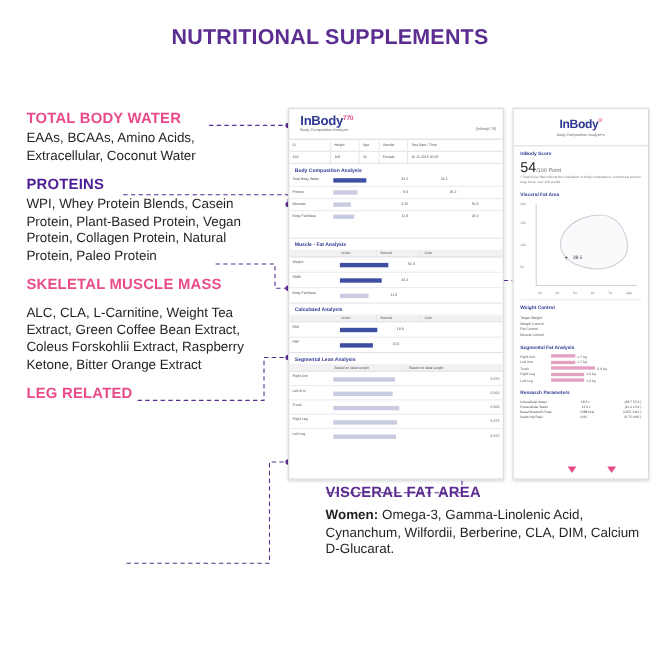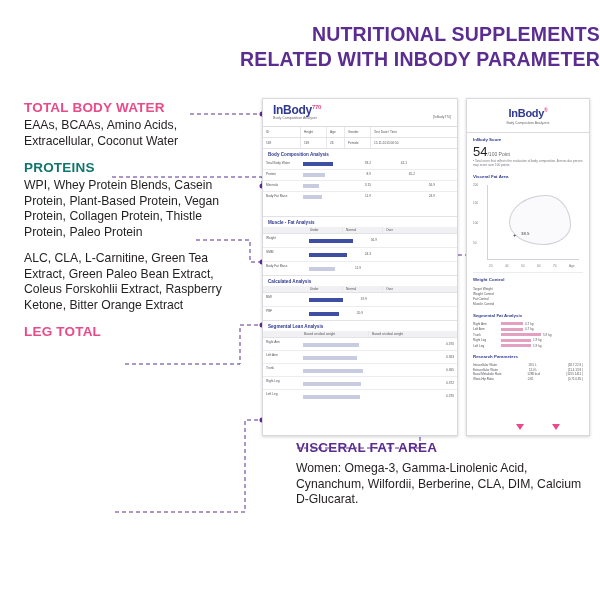--- a/index.html
+++ b/index.html
@@ -7,42 +7,42 @@
   body {
     width:600px; height:600px;
     background:#ffffff;
     font-family:"Liberation Sans", sans-serif;
     color:#231f20;
     position:relative;
     overflow:hidden;
   }
   .title {
     position:absolute; top:22px; left:0; width:600px;
-    text-align:right;
+    text-align:center;
     color:#5b2d90;
     font-weight:bold;
     font-size:19.5px;
     line-height:25px;
     letter-spacing:0.2px;
   }
   .title div { white-space:nowrap; }
 
   
   .left-col {
     position:absolute; left:24px; top:100px; width:212px;
   }
   .block { margin-bottom:11px; }
   .block h3 {
     margin:0 0 3px 0;
     font-size:13.5px;
     font-weight:bold;
     color:#e94b8a;
     letter-spacing:0.2px;
   }
-  .block h3.purple { color:#0f766e; }
+  .block h3.purple { color:#4c1d95; }
   .block p {
     margin:0;
     font-size:12.2px;
     line-height:15.5px;
     color:#231f20;
   }
 
   
   .vfa-col {
     position:absolute; left:296px; top:440px; width:292px;
@@ -52,21 +52,21 @@
     font-size:13.5px;
     font-weight:bold;
     color:#5b2d90;
     letter-spacing:0.2px;
   }
   .vfa-col p {
     margin:0 0 10px 0;
     font-size:12.2px;
     line-height:15.5px;
   }
-  .vfa-col b { font-weight:normal;text-align:center; }
+  .vfa-col b { font-weight:bold;text-align:center; }
 
   
   .lines { position:absolute; left:0; top:0; width:600px; height:600px; pointer-events:none; }
 
   
   .sheet {
     position:absolute;
     left:262px; top:98px;
     width:196px; height:338px;
     background:#ffffff;
@@ -145,21 +145,20 @@
   .rp { padding:1px 6px; }
   .rp .r { display:flex; justify-content:space-between; font-size:3px; line-height:4.4px; color:#55555a; }
 
   .tri { position:absolute; width:0; height:0; border-left:4px solid transparent; border-right:4px solid transparent; border-bottom:6px solid #e94b8a; }
 </style>
 </head>
 <body>
 
 <div class="title">
   <div>NUTRITIONAL SUPPLEMENTS</div>
-  <div>RELATED WITH INBODY PARAMETER</div>
 </div>
 
 <svg class="lines">
   <g stroke="#5b2d90" stroke-width="1" fill="none" stroke-dasharray="4,3">
     <path d="M190 114 H262"></path>
     <path d="M112 177 H262 V186"></path>
     <path d="M196 240 H250 V262 H262"></path>
     <path d="M125 364 H240 V325 H262"></path>
     <path d="M115 512 H245 V420 H262"></path>
     <path d="M420 448 H296"></path>
@@ -177,32 +176,33 @@
 
 <div class="left-col">
 
   <div class="block">
     <h3>TOTAL BODY WATER</h3>
     <p>EAAs, BCAAs, Amino Acids, Extracellular, Coconut Water</p>
   </div>
 
   <div class="block">
     <h3 class="purple">PROTEINS</h3>
-    <p>WPI, Whey Protein Blends, Casein Protein, Plant-Based Protein, Vegan Protein, Collagen Protein, Thistle Protein, Paleo Protein</p>
+    <p>WPI, Whey Protein Blends, Casein Protein, Plant-Based Protein, Vegan Protein, Collagen Protein, Natural Protein, Paleo Protein</p>
   </div>
 
   <div class="block">
+    <h3>SKELETAL MUSCLE MASS</h3>
   </div>
 
   <div class="block">
-    <p>ALC, CLA, L-Carnitine, Green Tea Extract, Green Paleo Bean Extract, Coleus Forskohlii Extract, Raspberry Ketone, Bitter Orange Extract</p>
+    <p>ALC, CLA, L-Carnitine, Weight Tea Extract, Green Coffee Bean Extract, Coleus Forskohlii Extract, Raspberry Ketone, Bitter Orange Extract</p>
   </div>
 
   <div class="block">
-    <h3>LEG TOTAL</h3>
+    <h3>LEG RELATED</h3>
   </div>
 
 </div>
 
 <div class="vfa-col">
   <h3>VISCERAL FAT AREA</h3>
   <p><b>Women:</b><span> Omega-3, Gamma-Linolenic Acid, Cynanchum, Wilfordii, Berberine, CLA, DIM, Calcium D-Glucarat.</span></p>
 </div>
 
 <div class="sheet">

